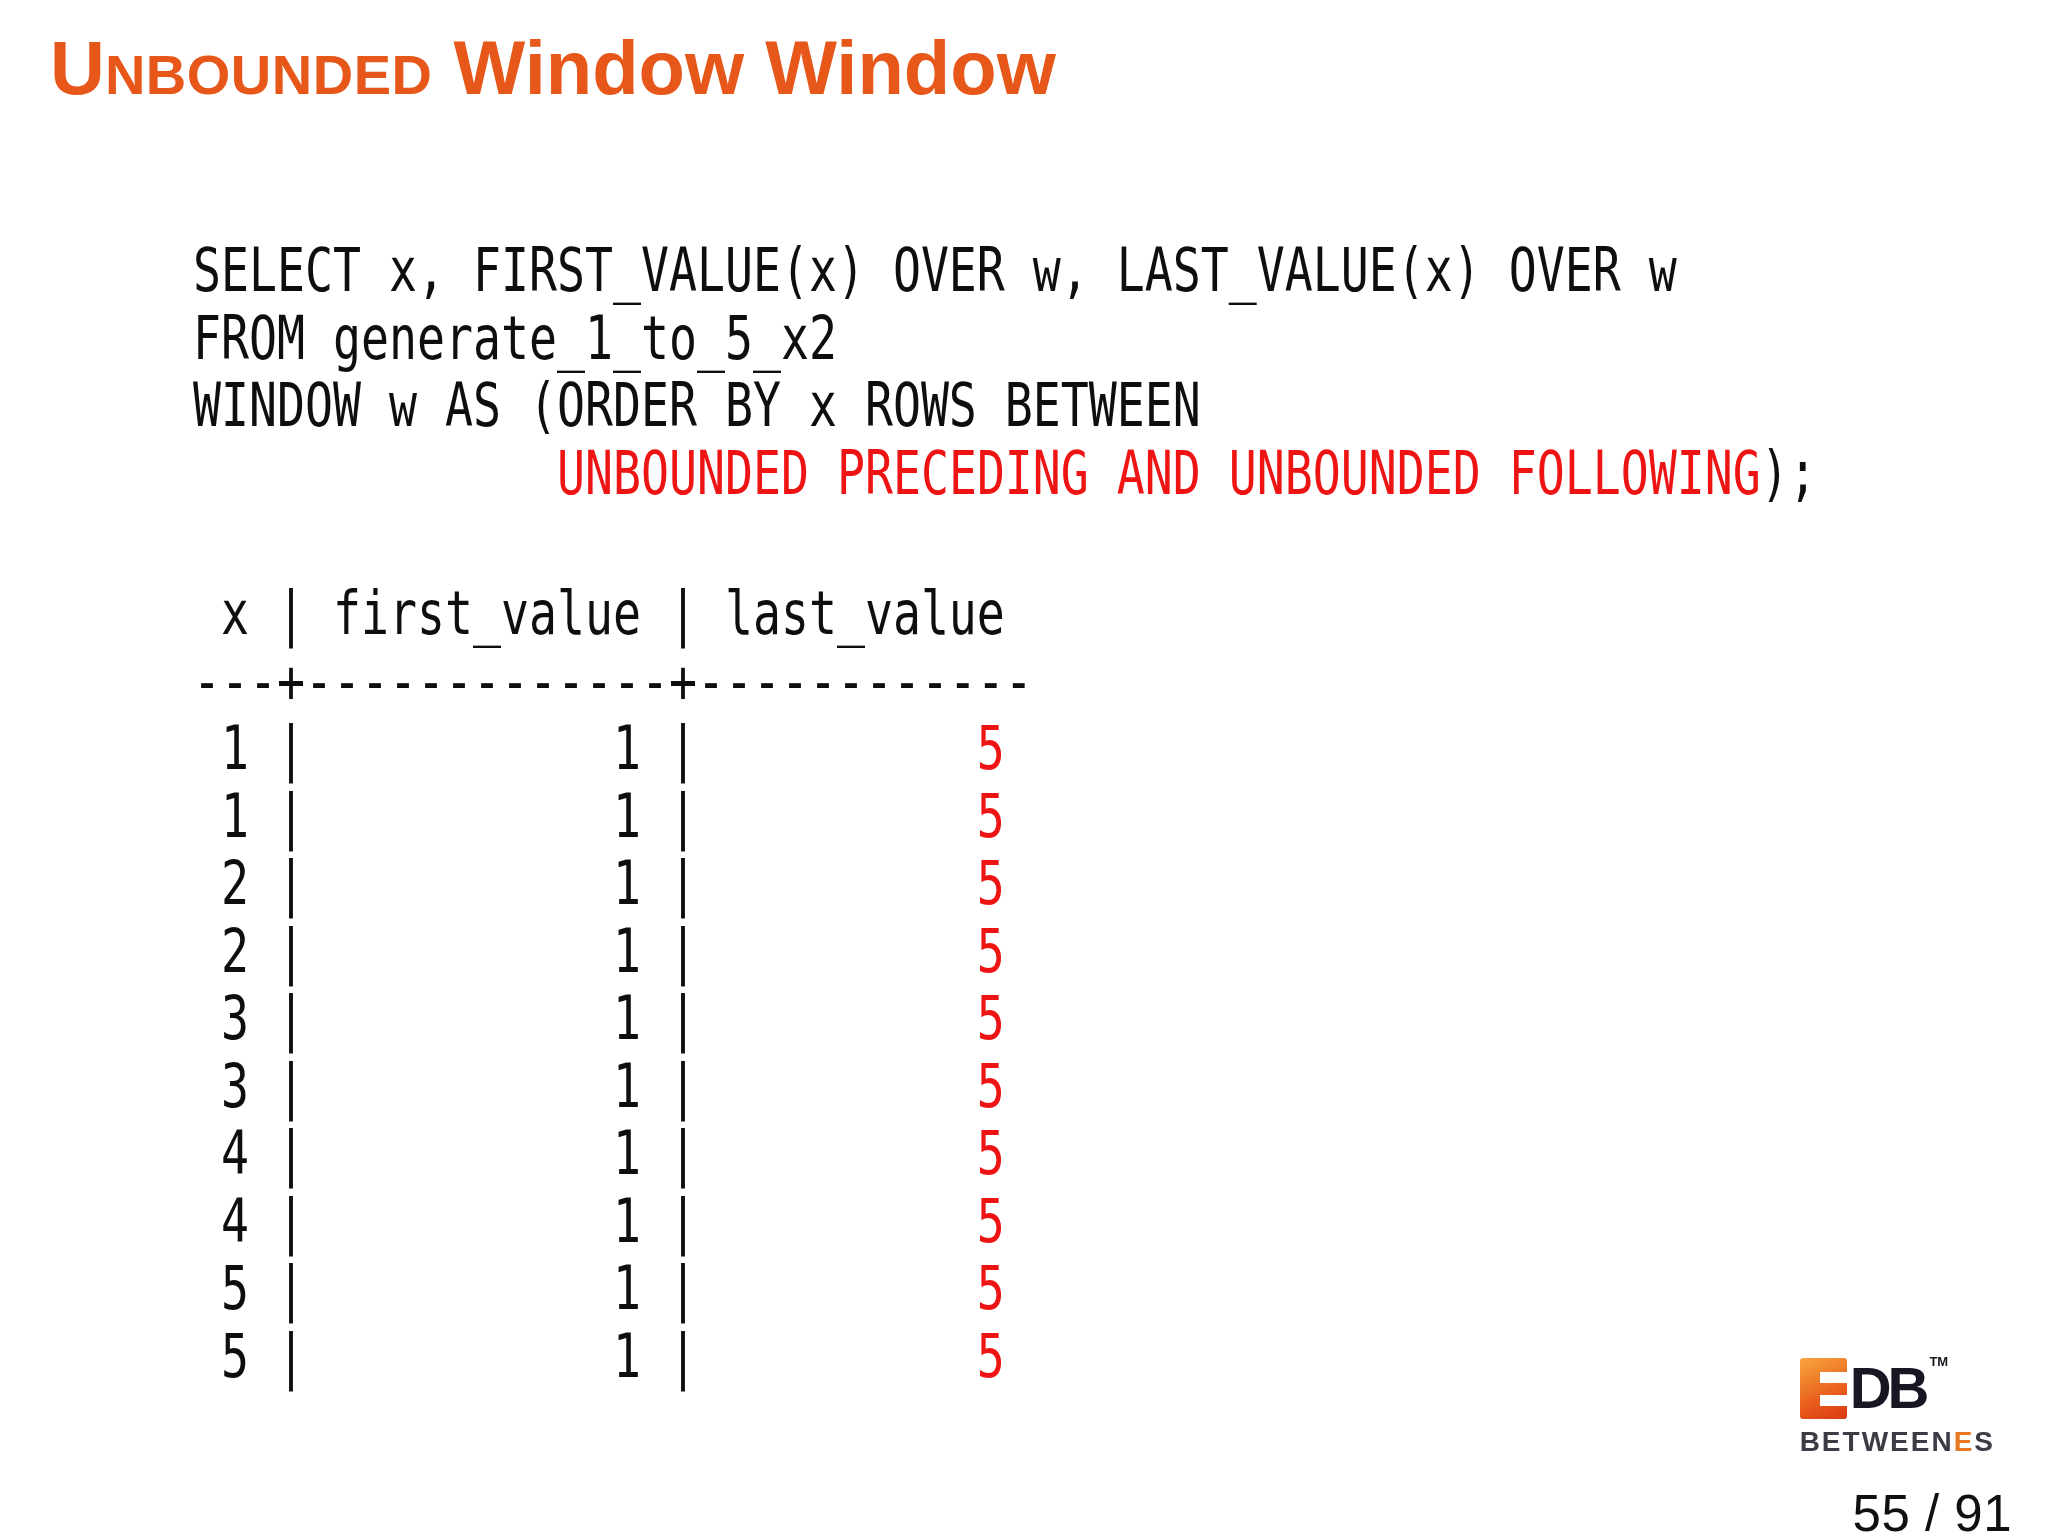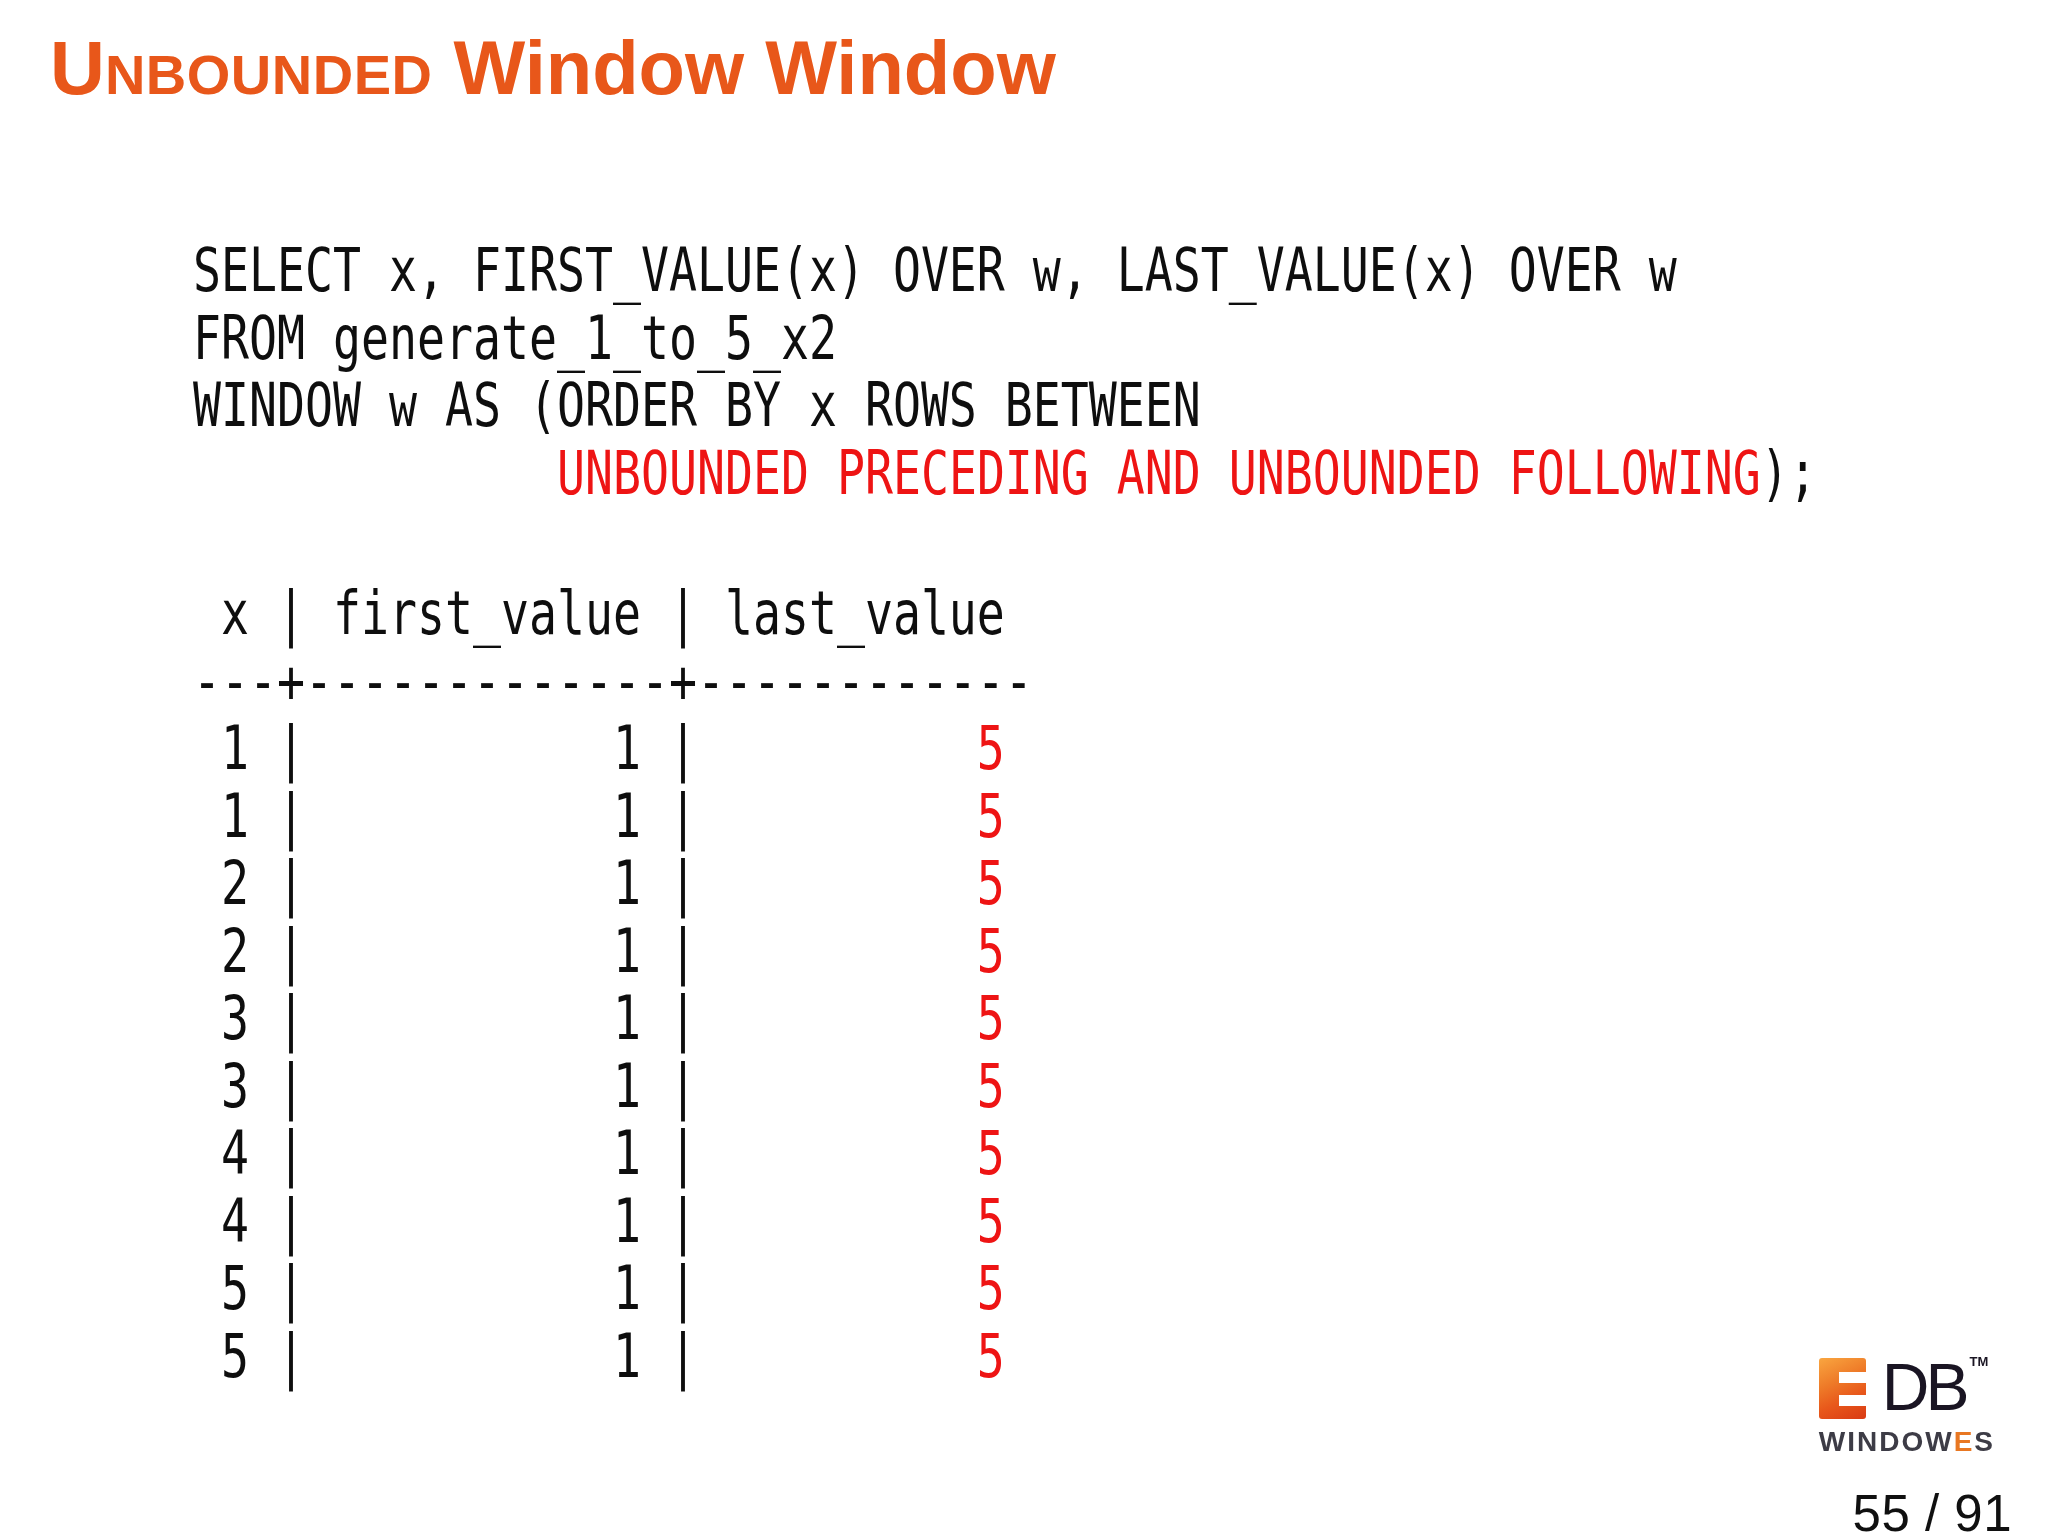--- a/index.html
+++ b/index.html
@@ -54,24 +54,24 @@
     margin-top:2px;
     border-radius:3px;
     background:linear-gradient(155deg,#F9A640 0%,#EE7A28 38%,#E8581B 65%,#D93A14 100%);
   }
   .e-mark .notch{
     position:absolute;right:0;width:27px;height:11px;background:#ffffff;
   }
   .e-mark .n1{top:14px;}
   .e-mark .n2{top:37px;}
   .db{
-    font-size:66px;line-height:63px;
-    font-weight:400;letter-spacing:-4px;
+    font-size:58px;line-height:63px;
+    font-weight:700;letter-spacing:-4px;
     color:var(--logo-dark);
-    margin-left:16px;
+    margin-left:3px;
   }
   .tm{font-size:13px;font-weight:bold;color:var(--logo-dark);margin-left:4px;margin-top:-2px;}
   .subtitle{
     margin-top:7px;
     font-size:28px;font-weight:600;letter-spacing:2px;
     color:var(--logo-gray);
     white-space:nowrap;
   }
   .subtitle .accent{color:var(--logo-accent);}
   
@@ -94,18 +94,18 @@
 
   <div class="logo">
     <div class="logo-row">
       <div class="e-mark">
         <div class="notch n1"></div>
         <div class="notch n2"></div>
       </div>
       <div class="db">DB</div>
       <div class="tm">TM</div>
     </div>
-    <div class="subtitle"><span>WINDOW</span><span class="accent">E</span><span>S</span></div>
+    <div class="subtitle"><span>BETWEEN</span><span class="accent">E</span><span>S</span></div>
   </div>
 
   <div class="page-number">55 / 91</div>
 
 </div>
 
 </body></html>

